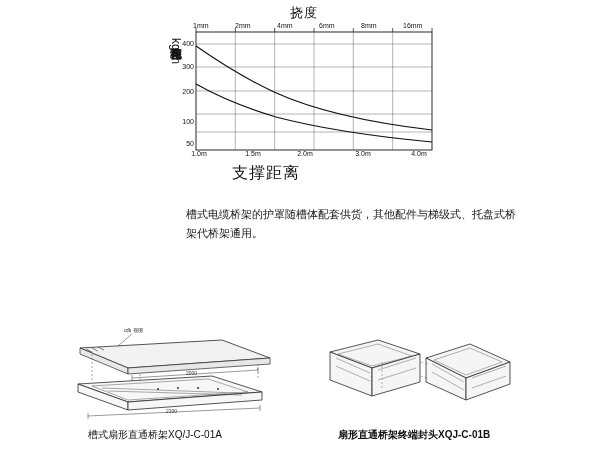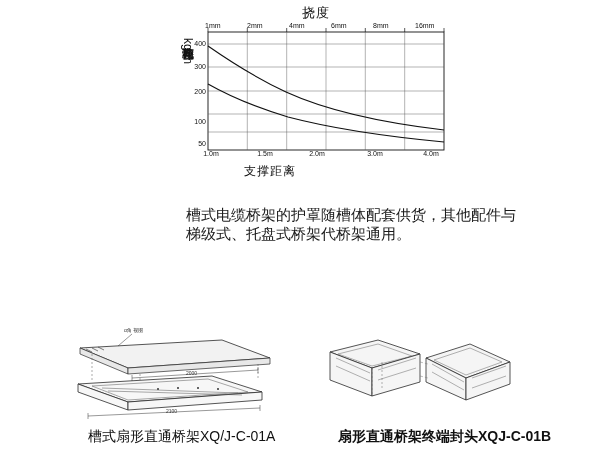--- a/index.html
+++ b/index.html
@@ -12,21 +12,21 @@
     background: #ffffff;
     font-family: "Liberation Sans", sans-serif;
     color: #1a1a1a;
     overflow: hidden;
     position: relative;
   }
 
   
   #chart-block {
     position: absolute;
-    left: 16px;
+    left: 4px;
     top: 0;
     width: 540px;
     height: 185px;
   }
   #chart-title {
     position: absolute;
     left: 0;
     top: 4px;
     width: 600px;
     text-align: center;
@@ -45,21 +45,21 @@
     text-align: center;
     color: #111;
     writing-mode: vertical-rl;
     letter-spacing: 0px;
     white-space: nowrap;
   }
   #xlabel {
     position: absolute;
     left: 228px;
     top: 163px;
-    font-size: 12px;
+    font-size: 16px;
     letter-spacing: 1px;
     color: #111;
   }
   
   .top-tick {
     position: absolute;
     top: 22px;
     font-size: 7px;
     color: #111;
     white-space: nowrap;
@@ -92,21 +92,21 @@
     left: 0;
     top: 0;
   }
 
   
   #text-block {
     position: absolute;
     left: 186px;
     top: 205px;
     width: 330px;
-    font-size: 15px;
+    font-size: 11px;
     line-height: 19px;
     color: #1a1a1a;
   }
   #text-block p {
     margin: 0 0 2px 0;
     text-align: justify;
   }
 
   
   .fig {
@@ -119,21 +119,21 @@
     height: 105px;
   }
   #fig-right {
     left: 320px;
     top: 318px;
     width: 200px;
     height: 105px;
   }
   .fig-caption {
     position: absolute;
-    font-size: 14px;
+    font-size: 10px;
     color: #111;
     white-space: nowrap;
   }
   #cap-left {
     left: 88px;
     top: 428px;
   }
   #cap-right {
     left: 343px;
     top: 428px;

